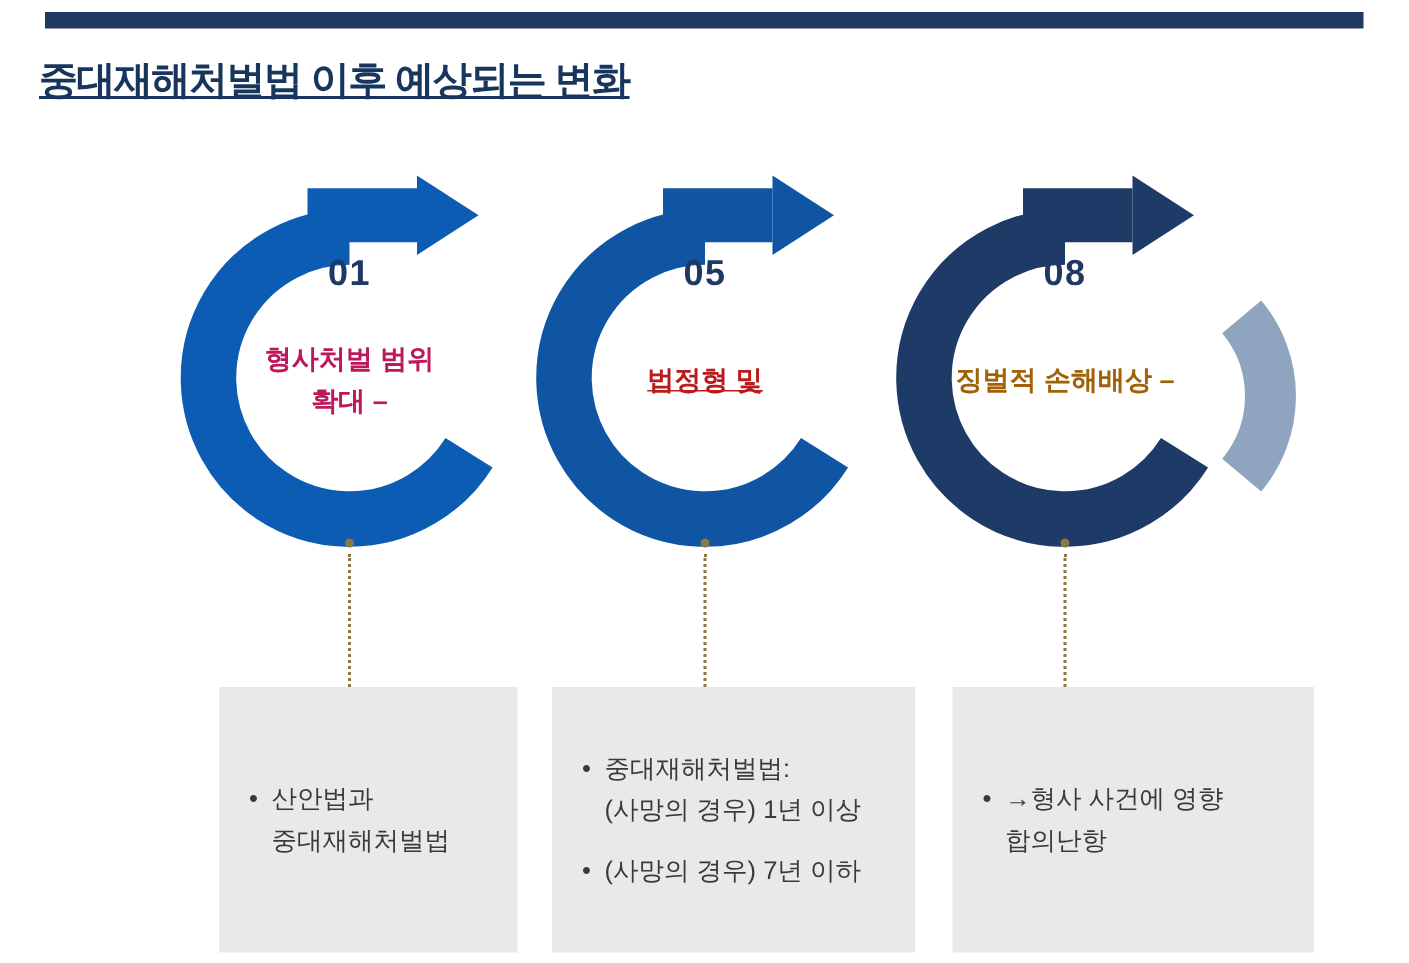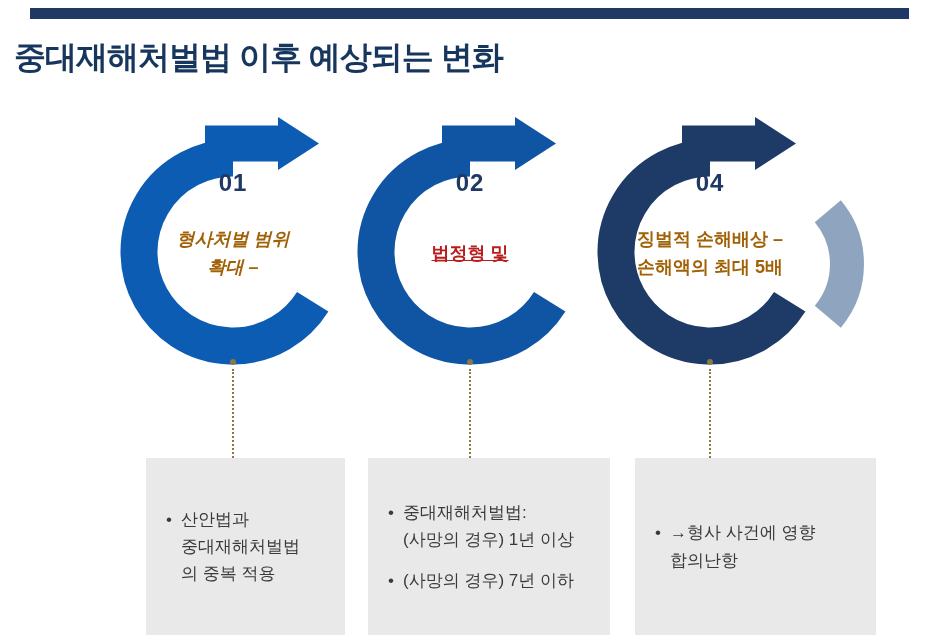--- a/index.html
+++ b/index.html
@@ -5,23 +5,24 @@
   * { margin:0; padding:0; box-sizing:border-box; }
   html,body { background:#ffffff; }
   body {
     position:relative;
     width:939px; height:642px;
     overflow:hidden;
     font-family:"Liberation Sans", sans-serif;
   }
   .top-bar { position:absolute; left:30px; top:8px; width:879px; height:11px; }
   .title {
-    position:absolute; left:14px; top:38px;
-    font-size:32px; font-weight:bold; letter-spacing:-1px; line-height:1.2;
+    position:absolute; left:26px; top:38px;
+    font-size:26px; font-weight:bold; letter-spacing:-1px; line-height:1.2;
     white-space:nowrap;
+    text-decoration:underline;
   }
   .step-svg { position:absolute; top:92px; width:340px; height:300px; }
   .step-svg.s1 { left:83px; }
   .step-svg.s2 { left:320px; }
   .step-svg.s3 { left:560px; }
   .num {
     position:absolute; top:169px; width:120px;
     text-align:center; font-size:24px; font-weight:bold; letter-spacing:1px;
   }
   .num.s1 { left:173px; } .num.s2 { left:410px; } .num.s3 { left:650px; }
@@ -75,50 +76,48 @@
 </svg>
 
 <svg class="step-svg s3" viewBox="0 0 340 300">
   <path d="M 267.8 119.3 A 82 82 0 0 1 267.8 224.7" fill="none" stroke-width="34" stroke="#8ea4bf"></path>
   <path d="M 229.7 209.8 A 94 94 0 1 1 150 66" fill="none" stroke-width="37" stroke="#1e3a66"></path>
   <rect x="122" y="33.5" width="73" height="36" fill="#1e3a66"></rect>
   <polygon points="195,25 195,78 236,51.5" fill="#1e3a66"></polygon>
 </svg>
 
 <div class="num s1" style="color: rgb(31, 56, 100);">01</div>
-<div class="num s2" style="color: rgb(31, 56, 100);">02</div>
-<div class="num s3" style="color: rgb(31, 56, 100);">04</div>
+<div class="num s2" style="color: rgb(31, 56, 100);">05</div>
+<div class="num s3" style="color: rgb(31, 56, 100);">08</div>
 
-<div class="label s1" style="color: #a16207; font-style: italic;">
+<div class="label s1" style="color: #be185d;">
   <span>형사처벌 범위</span>
   <span>확대 –</span>
 </div>
 <div class="label s2" style="color: #b91c1c; text-decoration: underline;">
   <span>법정형 및</span>
 </div>
 <div class="label s3" style="color: #a16207;">
   <span>징벌적 손해배상 –</span>
-  <span>손해액의 최대 5배</span>
 </div>
 
 <div class="dot s1" style="background-color: rgb(138, 121, 70);"></div>
 <div class="vline s1" style="border-left-color: rgb(138, 121, 70);"></div>
 <div class="dot s2" style="background-color: rgb(138, 121, 70);"></div>
 <div class="vline s2" style="border-left-color: rgb(138, 121, 70);"></div>
 <div class="dot s3" style="background-color: rgb(138, 121, 70);"></div>
 <div class="vline s3" style="border-left-color: rgb(138, 121, 70);"></div>
 
 <div class="note s1" style="background-color: rgb(233, 233, 233);">
   <div class="note-inner" style="color: rgb(58, 58, 58);">
     <div class="note-item">
       <span class="bullet">•</span>
       <span class="note-lines">
         <span class="nl">산안법과</span>
         <span class="nl">중대재해처벌법</span>
-        <span class="nl">의 중복 적용</span>
       </span>
     </div>
   </div>
 </div>
 
 <div class="note s2" style="background-color: rgb(233, 233, 233);">
   <div class="note-inner" style="color: rgb(58, 58, 58);">
     <div class="note-item">
       <span class="bullet">•</span>
       <span class="note-lines">

